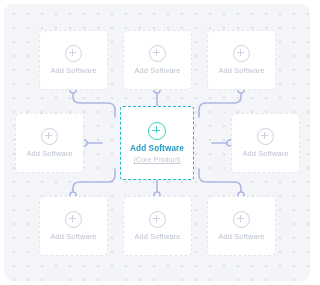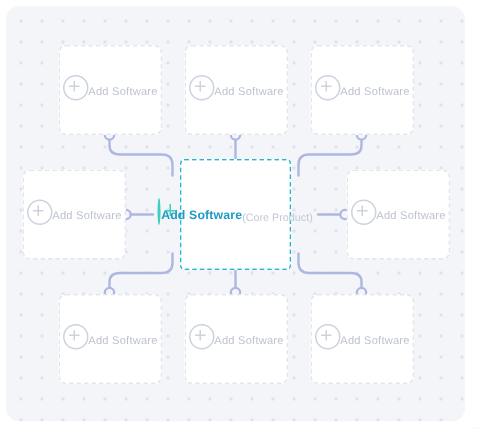--- a/index.html
+++ b/index.html
@@ -42,20 +42,21 @@
   
   .card {
     position: absolute;
     box-sizing: border-box;
     width: 69px;
     height: 60px;
     background: #ffffff;
     border: 1.3px dashed #e2e5ee;
     border-radius: 5px;
     display: flex;
+    flex-direction: column;
     align-items: center;
     justify-content: center;
   }
   .card .plus {
     width: 15px;
     height: 15px;
     border-radius: 50%;
     border: 1.1px solid #cdd2de;
     position: relative;
     margin-bottom: 4px;
@@ -107,20 +108,21 @@
     font-size: 8.2px;
     font-weight: bold;
     color: #1f9bc4;
     letter-spacing: 0.1px;
   }
   .card.active .sublabel {
     font-size: 7.2px;
     color: #c3c8d4;
     margin-top: 2.5px;
     white-space: nowrap;
+    text-decoration: underline;
   }
 </style>
 </head>
 <body>
 
 <div id="canvas">
 
   <svg id="wires" viewBox="0 0 306 277" width="306" height="277">
 
     <g fill="none" stroke="#aeb6e2" stroke-width="1.6" stroke-linecap="round" stroke-linejoin="round">

